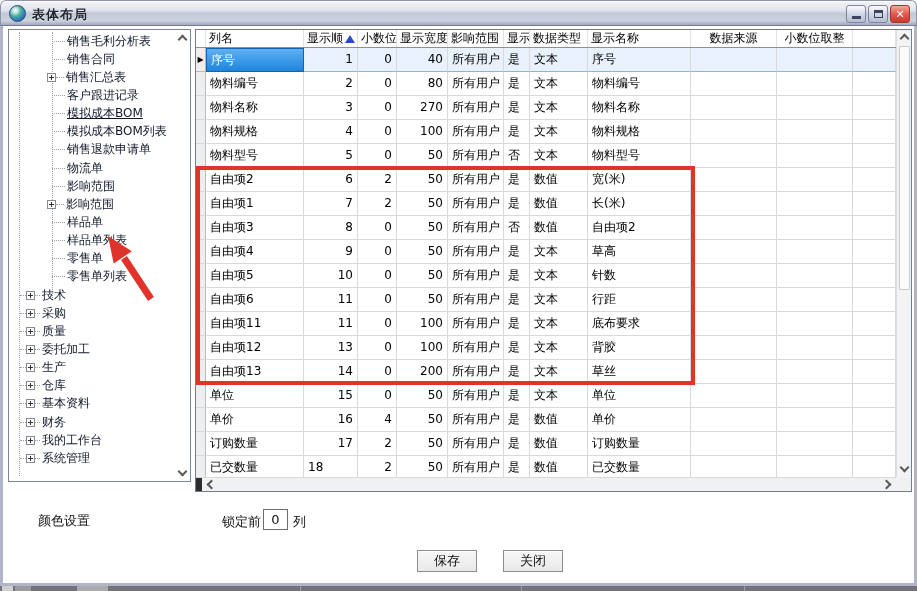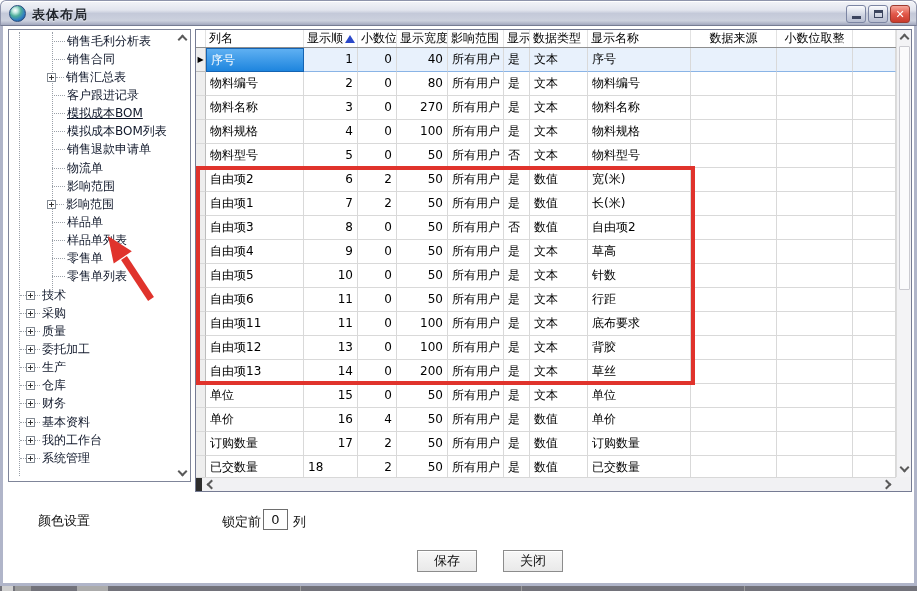--- a/index.html
+++ b/index.html
@@ -234,28 +234,28 @@
         <span class="hdot" style="width: 6px;"></span>
         <span class="pbox"></span>
         <span class="hdot" style="width: 5px;"></span>
         <span class="tlabel">仓库</span>
       </div>
       <div class="titem">
         <span class="sp" style="width: 11px;"></span>
         <span class="hdot" style="width: 6px;"></span>
         <span class="pbox"></span>
         <span class="hdot" style="width: 5px;"></span>
+        <span class="tlabel">基本资料</span>
+      </div>
+      <div class="titem">
+        <span class="sp" style="width: 11px;"></span>
+        <span class="hdot" style="width: 6px;"></span>
+        <span class="pbox"></span>
+        <span class="hdot" style="width: 5px;"></span>
         <span class="tlabel">财务</span>
-      </div>
-      <div class="titem">
-        <span class="sp" style="width: 11px;"></span>
-        <span class="hdot" style="width: 6px;"></span>
-        <span class="pbox"></span>
-        <span class="hdot" style="width: 5px;"></span>
-        <span class="tlabel">基本资料</span>
       </div>
       <div class="titem">
         <span class="sp" style="width: 11px;"></span>
         <span class="hdot" style="width: 6px;"></span>
         <span class="pbox"></span>
         <span class="hdot" style="width: 5px;"></span>
         <span class="tlabel">我的工作台</span>
       </div>
       <div class="titem">
         <span class="sp" style="width: 11px;"></span>

